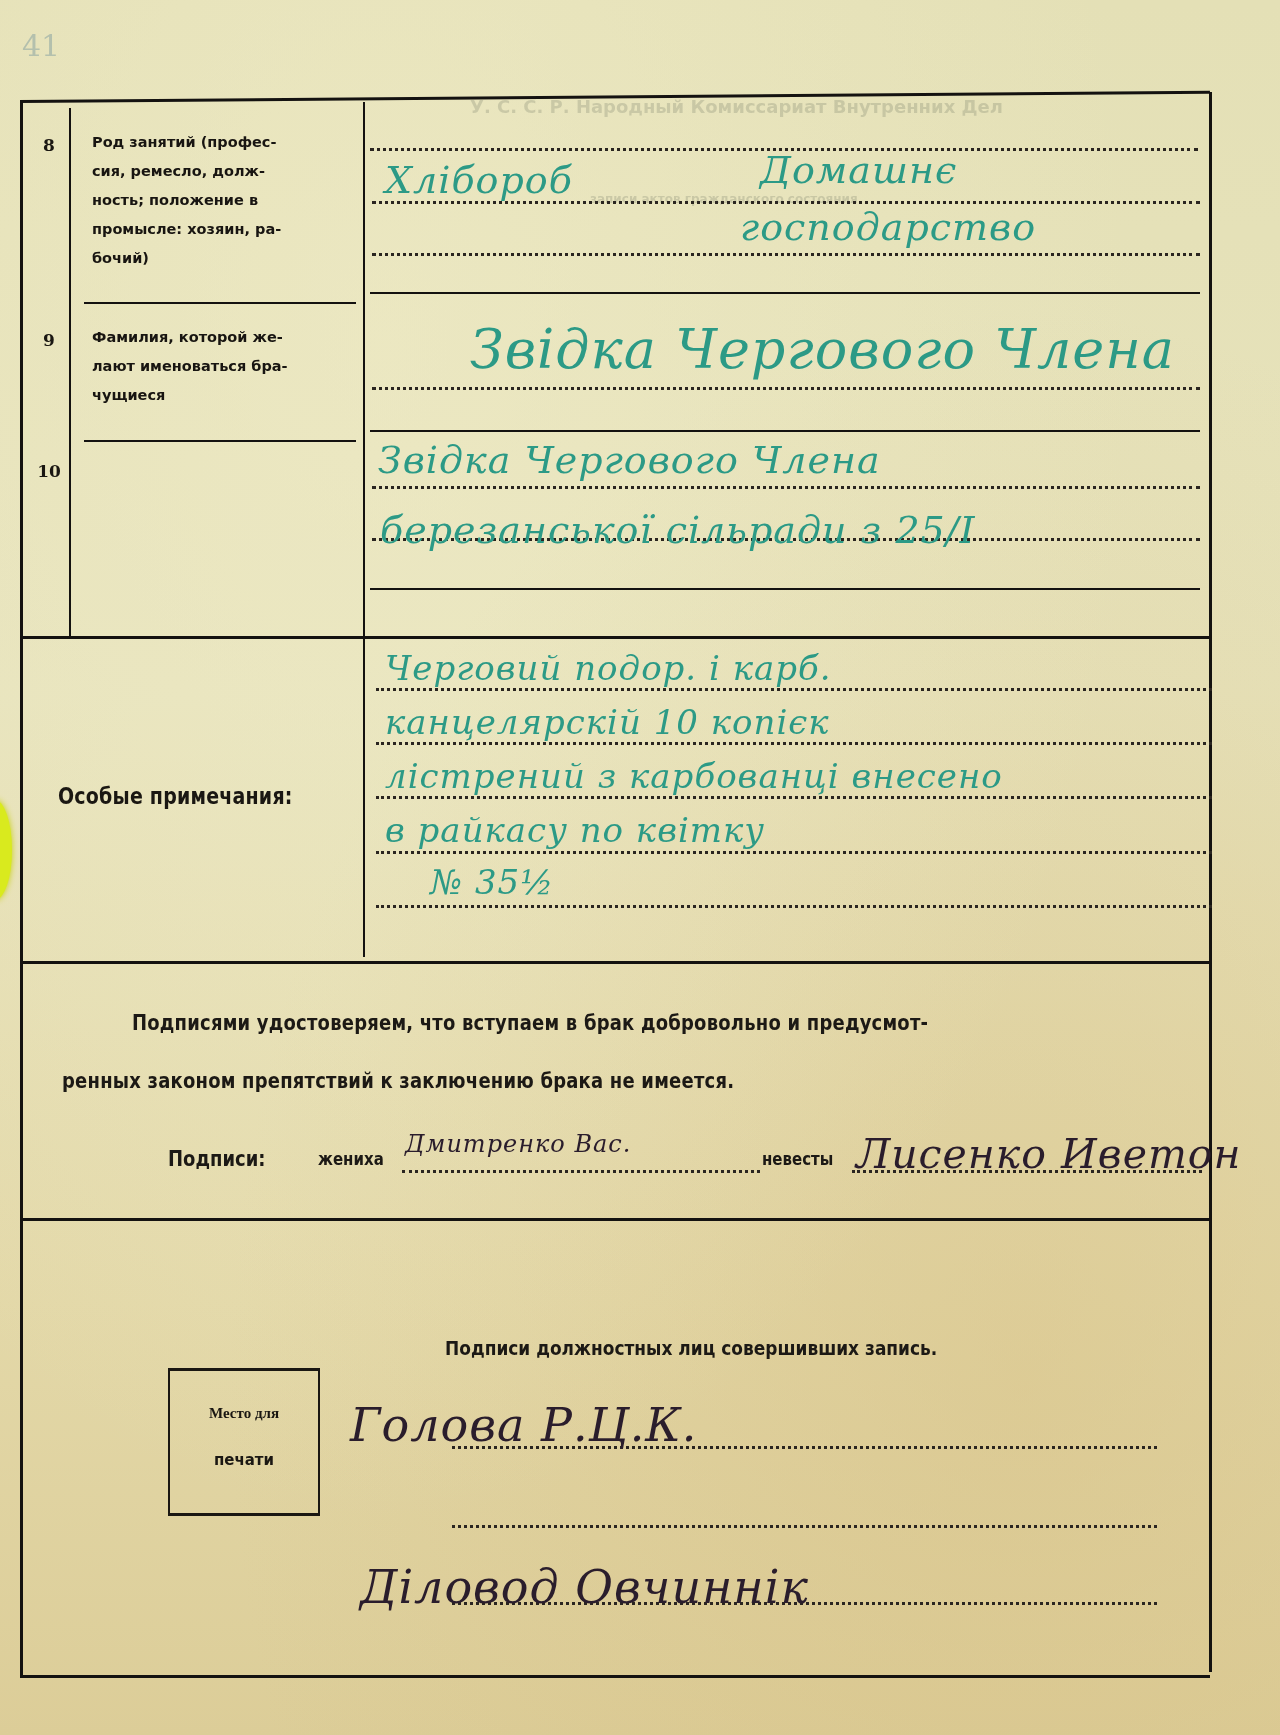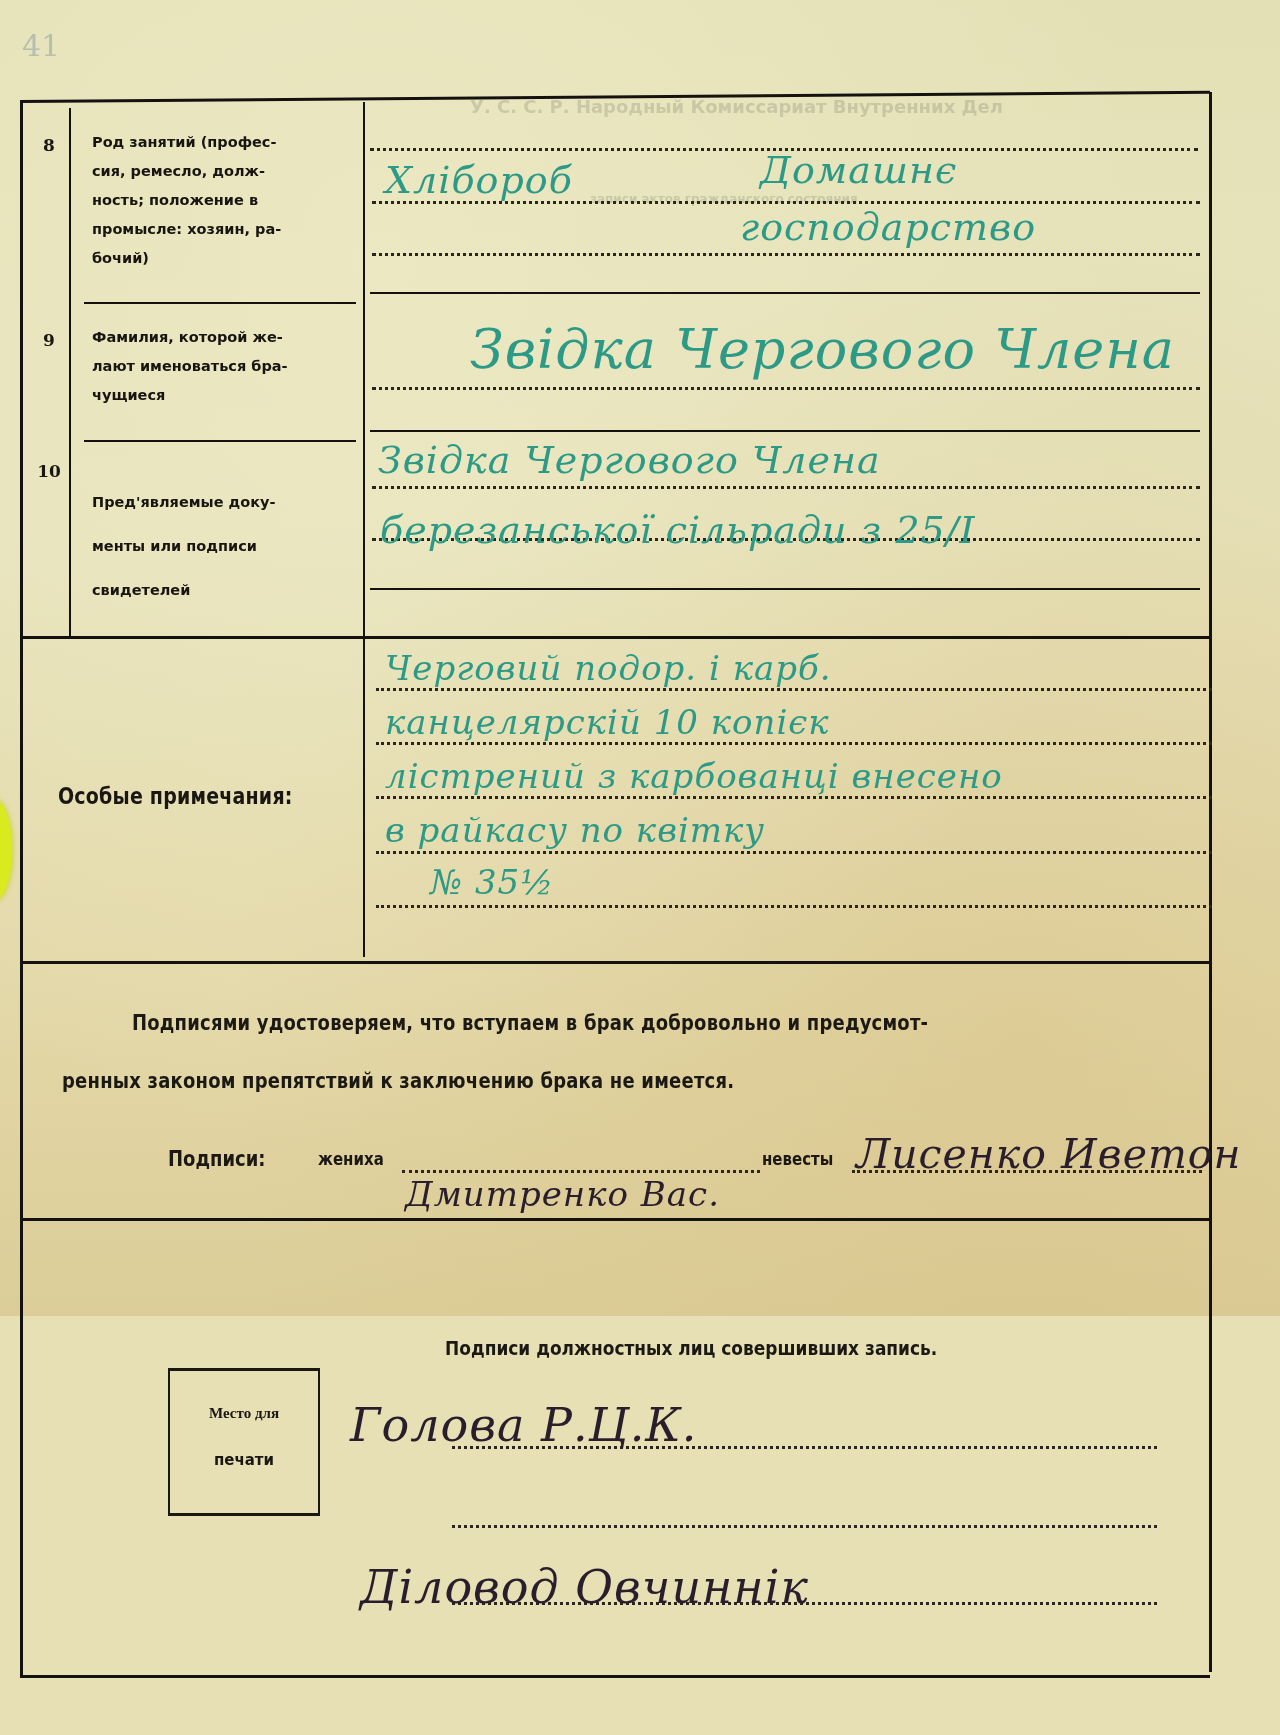--- a/index.html
+++ b/index.html
@@ -1,18 +1,18 @@
 <!DOCTYPE html>
 <html><head>
 <meta charset="utf-8">
 <style>
   html,body{margin:0;padding:0;}
   body{width:1280px;height:1735px;position:relative;overflow:hidden;
        background:#e6e0b4;font-family:"DejaVu Serif",serif;color:#1a1712;}
-  .paper{position:absolute;left:0;top:0;width:1280px;height:1316px;
+  .paper{position:absolute;left:0;top:0;width:1280px;height:1735px;
          background:
            radial-gradient(ellipse at 30% 20%, rgba(240,236,200,.55), rgba(0,0,0,0) 60%),
            radial-gradient(ellipse at 80% 80%, rgba(214,190,130,.45), rgba(0,0,0,0) 55%),
            linear-gradient(180deg,#e4e0b6 0%,#e7e3bc 40%,#e3d8a8 75%,#dccd98 100%);}
   .corner-mark{position:absolute;left:22px;top:28px;color:#9fb2a8;font-size:30px;
                font-family:"DejaVu Serif",serif;opacity:.7;}
   .yellow-tab{position:absolute;left:-22px;top:800px;width:34px;height:100px;
               border-radius:50%;background:#d9ea1e;box-shadow:0 0 6px #c6d10e;}
   .hline{position:absolute;height:3px;background:#141210;}
   .hline.thin{height:2px;}
@@ -82,25 +82,20 @@
   <div class="label" style="left:92px;top:323px;width:258px;">
     <div>Фамилия, которой же-</div>
     <div>лают именоваться бра-</div>
     <div>чущиеся</div>
   </div>
   <div class="dotline" style="left:372px;top:387px;width:828px;"></div>
   <div class="hline thin" style="left:370px;top:430px;width:830px;"></div>
   <div class="hw big" style="left:470px;top:318px;">Звідка Чергового Члена</div>
 
   <div class="rownum" style="left:32px;top:461px;">10</div>
-  <div class="label" style="left:92px;top:480px;width:258px;line-height:44px;">
-    <div>Пред'являемые доку-</div>
-    <div>менты или подписи</div>
-    <div>свидетелей</div>
-  </div>
   <div class="dotline" style="left:372px;top:486px;width:828px;"></div>
   <div class="dotline" style="left:372px;top:538px;width:828px;"></div>
   <div class="hline thin" style="left:370px;top:588px;width:830px;"></div>
   <div class="hw med" style="left:378px;top:438px;">Звідка Чергового Члена</div>
   <div class="hw med" style="left:380px;top:492px;margin-top:16px;">березанської сільради з 25/I</div>
 
   <div class="special-label">Особые примечания:</div>
   <div class="dotline" style="left:376px;top:688px;width:836px;"></div>
   <div class="dotline" style="left:376px;top:742px;width:836px;"></div>
   <div class="dotline" style="left:376px;top:796px;width:836px;"></div>
@@ -111,21 +106,21 @@
   <div class="hw sm" style="left:385px;top:756px;">лістрений з карбованці внесено</div>
   <div class="hw sm" style="left:385px;top:810px;">в райкасу по квітку</div>
   <div class="hw sm" style="left:430px;top:862px;">№ 35½</div>
 
   <div class="print" style="left:132px;top:1012px;letter-spacing:.2px;">Подписями удостоверяем, что вступаем в брак добровольно и предусмот-</div>
   <div class="print" style="left:62px;top:1070px;letter-spacing:.2px;">ренных законом препятствий к заключению брака не имеется.</div>
 
   <div class="print" style="left:168px;top:1148px;">Подписи:</div>
   <div class="print" style="left:318px;top:1150px;font-size:15px;">жениха</div>
   <div class="dotline" style="left:402px;top:1170px;width:358px;"></div>
-  <div class="hw sm dark" style="left:405px;top:1130px;font-size:34px;margin-top:44px;">Дмитренко Вас.</div>
+  <div class="hw sm dark" style="left:405px;top:1130px;font-size:24px;">Дмитренко Вас.</div>
   <div class="print" style="left:762px;top:1150px;font-size:15px;">невесты</div>
   <div class="dotline" style="left:852px;top:1170px;width:350px;"></div>
   <div class="hw sm dark" style="left:856px;top:1130px;font-size:41px;">Лисенко Иветон</div>
 
   <div class="print" style="left:445px;top:1338px;font-size:17px;">Подписи должностных лиц совершивших запись.</div>
 
   <div class="stamp-box">
     <div class="stamp-text" style="top:34px;font-family:Liberation Serif, serif;">Место для</div>
     <div class="stamp-text" style="top:80px;">печати</div>
   </div>

